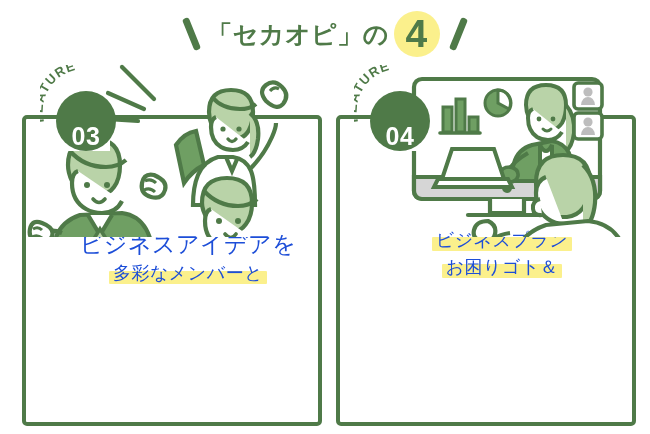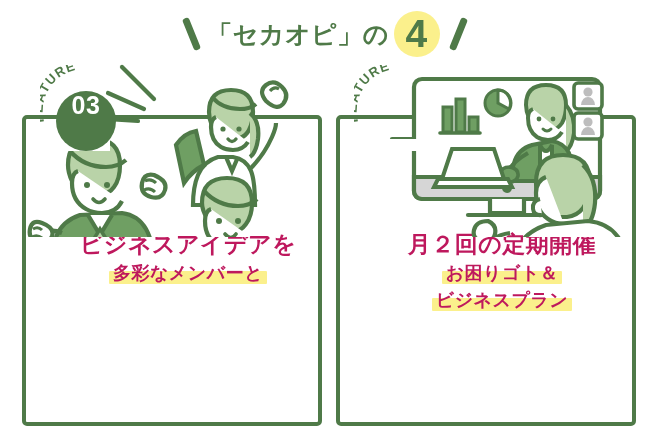--- a/index.html
+++ b/index.html
@@ -45,21 +45,21 @@
   #card-left{left:22px;width:292px;}
   #card-right{left:336px;width:292px;}
 
   
   .badge{
     position:absolute;left:14px;top:-54px;width:94px;height:86px;
     z-index:6;
   }
   .badge .circle{
     position:absolute;left:16px;top:26px;width:60px;height:60px;border-radius:50%;
-    background:#4f7a48;display:flex;align-items:flex-start;justify-content:center;
+    background:#4f7a48;display:flex;align-items:flex-end;justify-content:center;
   }
   .badge .circle span{
     color:#ffffff;font-size:25px;font-weight:bold;letter-spacing:.5px;
   }
   .badge .arc{position:absolute;left:0;top:0;width:94px;height:86px;}
   .badge-mask{
     position:absolute;left:8px;top:20px;width:76px;height:12px;background:#ffffff;
     z-index:5;
   }
 
@@ -69,21 +69,21 @@
     overflow:visible;z-index:4;pointer-events:none;
   }
   .illus svg{display:block;}
 
   
   .textblock{
     position:absolute;left:0;right:0;top:110px;
     display:flex;flex-direction:column;align-items:center;gap:3px;
   }
   .tline{
-    position:relative;font-size:23px;font-weight:bold;color:#be185d;
+    position:relative;font-size:23px;font-weight:normal;color:#1d4ed8;
     line-height:1.32;white-space:nowrap;padding:0 4px;
     letter-spacing:.5px;
     margin-left:32px;
   }
   .tline .hl{
     position:absolute;left:0;right:0;bottom:2px;height:56%;
     background:#fbf08c;z-index:0;border-radius:1px;
   }
   .tline .tx{position:relative;z-index:1;}
   .tline.big{font-size:18px;}
@@ -262,30 +262,30 @@
     <div class="badge-mask"></div>
     <div class="badge">
       <svg class="arc" viewBox="0 0 94 86" xmlns="http://www.w3.org/2000/svg">
         <defs>
             <path id="arcpath04" d="M6,62 A42,42 0 0 1 84,30" fill="none"></path>
           </defs>
         <text font-size="13" font-weight="bold" fill="#4f7a48" letter-spacing="1.2" font-family="Liberation Sans, sans-serif">
           <textPath href="#arcpath04" startOffset="4%">FEATURE</textPath>
         </text>
       </svg>
+      <div class="circle">
+        <span>04</span>
+      </div>
     </div>
 
     <div class="textblock">
-      <div class="tline">
-        <span class="tx">月２回の定期開催</span>
+      <div class="tline big">
+        <span class="hl"></span>
+        <span class="tx">ビジネスプラン</span>
       </div>
       <div class="tline big">
         <span class="hl"></span>
         <span class="tx">お困りゴト＆</span>
       </div>
-      <div class="tline big">
-        <span class="hl"></span>
-        <span class="tx">ビジネスプラン</span>
-      </div>
     </div>
   </div>
 
 </div>
 
 </body></html>

